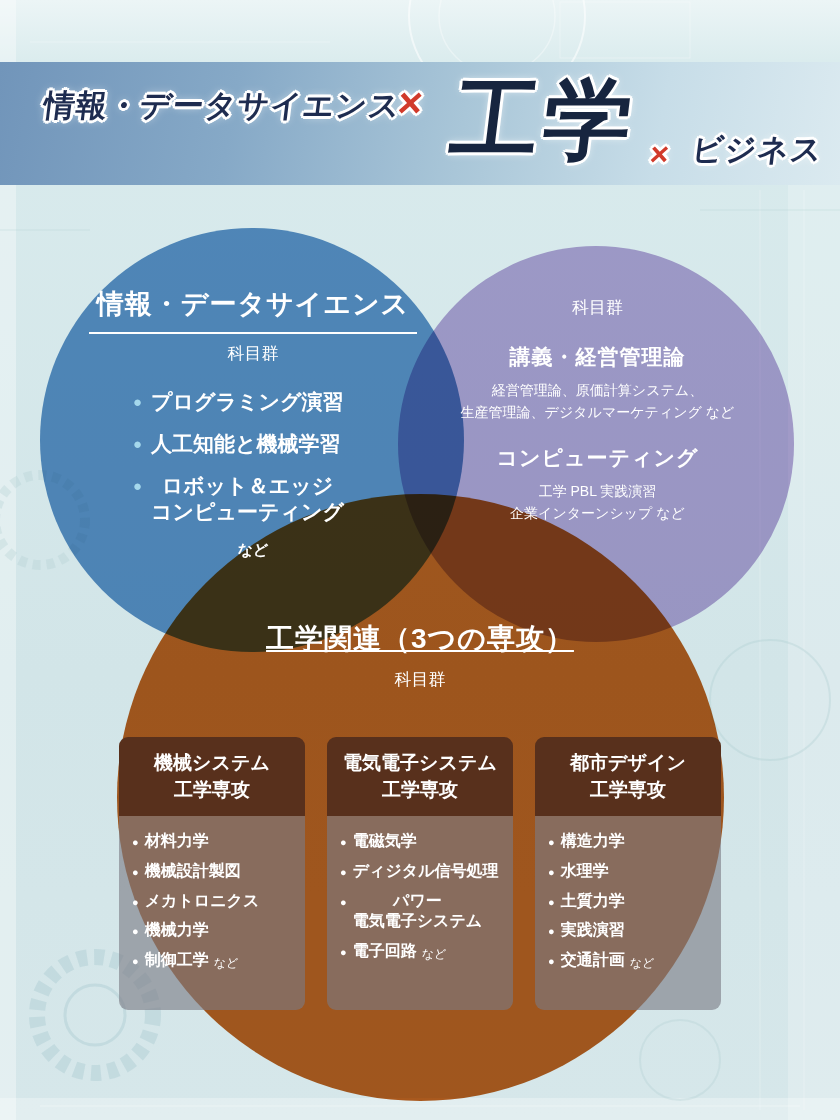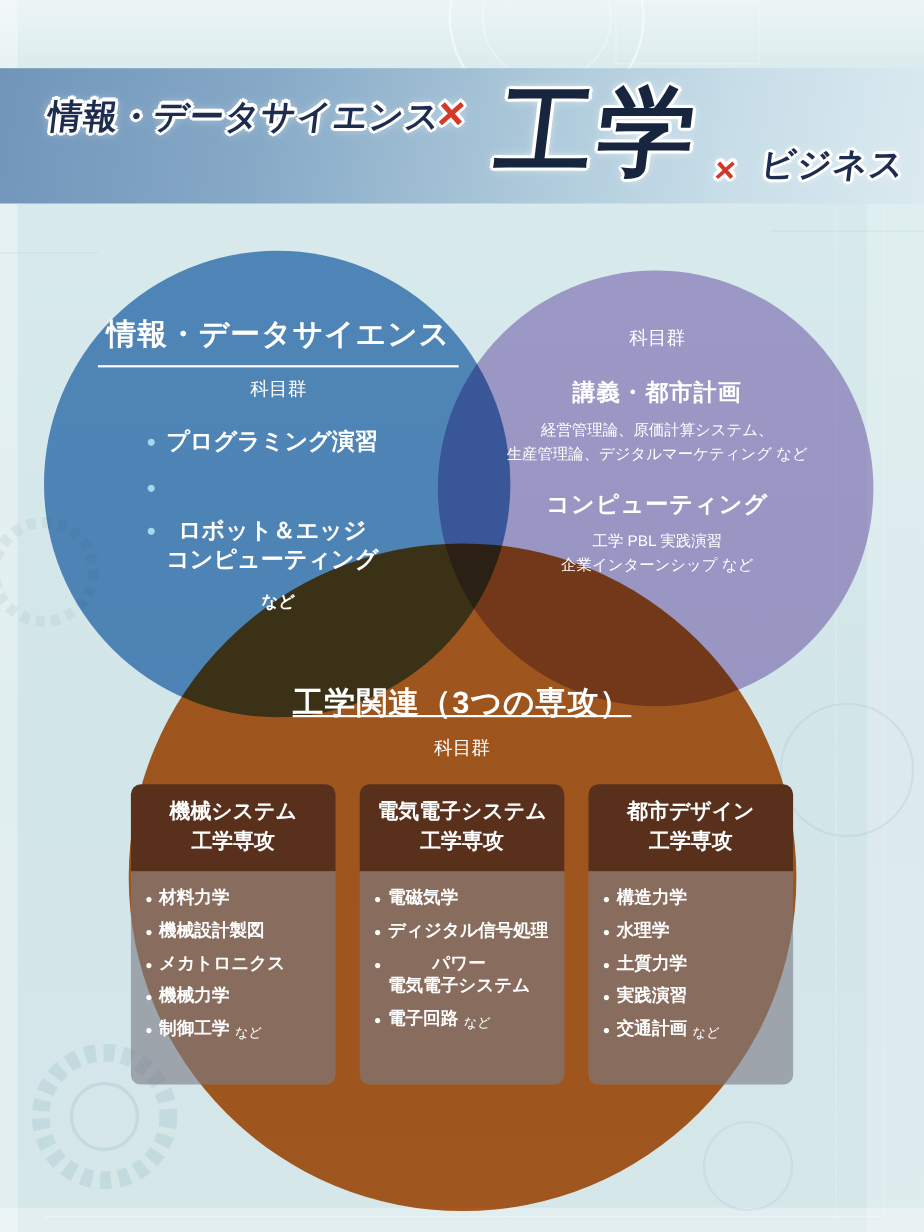--- a/index.html
+++ b/index.html
@@ -50,21 +50,21 @@
   .biz { left:425px; top:288px; width:345px; }
   .biz-h { font-size:21px; font-weight:700; margin-top:24px; letter-spacing:1px; }
   .biz-h.second { margin-top:20px; }
   .biz-d { font-size:14px; line-height:1.6; margin-top:8px; font-weight:400; }
 
   .eng-head { left:195px; top:620px; width:450px; }
   .eng-title { font-size:28px; font-weight:700; letter-spacing:1px;text-decoration:underline; }
   .eng-sub { font-size:17px; margin-top:10px; }
 
   
-  .cols { position:absolute; left:119px; top:713px; width:602px; display:flex; gap:22px; z-index:5; }
+  .cols { position:absolute; left:119px; top:737px; width:602px; display:flex; gap:22px; z-index:5; }
   .col { flex:1; display:flex; flex-direction:column; }
   .col-head {
     background:#58301c; border-radius:9px 9px 0 0; height:79px;
     display:flex; align-items:center; justify-content:center;
     color:#fff; font-weight:700; font-size:19px; line-height:1.4; text-align:center;
   }
   .col-body {
     background:rgba(122,122,132,0.62); border-radius:0 0 9px 9px;
     height:194px; padding:15px 6px 10px 13px; color:#fff; text-align:left;
   }
@@ -116,33 +116,34 @@
   <div class="content ds">
     <div><span class="circ-title">情報・データサイエンス</span></div>
     <div class="circ-sub">科目群</div>
     <div class="ds-list">
       <div class="ds-item">
         <span class="ds-bullet">●</span>
         <span>プログラミング演習</span>
       </div>
       <div class="ds-item">
         <span class="ds-bullet">●</span>
+        <span>人工知能と機械学習</span>
       </div>
       <div class="ds-item">
         <span class="ds-bullet">●</span>
         <span class="pre">ロボット＆エッジ
 コンピューティング</span>
       </div>
     </div>
     <div class="ds-etc">など</div>
   </div>
 
   <div class="content biz">
     <div class="circ-sub">科目群</div>
-    <div class="biz-h">講義・都市計画</div>
+    <div class="biz-h">講義・経営管理論</div>
     <div class="biz-d pre">経営管理論、原価計算システム、
 生産管理論、デジタルマーケティング など</div>
     <div class="biz-h second">コンピューティング</div>
     <div class="biz-d pre">工学 PBL 実践演習
 企業インターンシップ など</div>
   </div>
 
   <div class="content eng-head">
     <div class="eng-title">工学関連（3つの専攻）</div>
     <div class="eng-sub">科目群</div>

